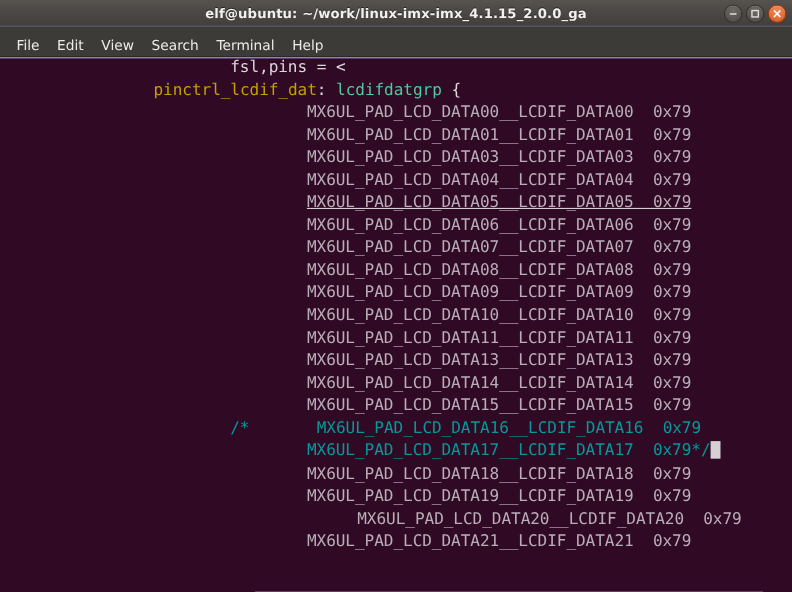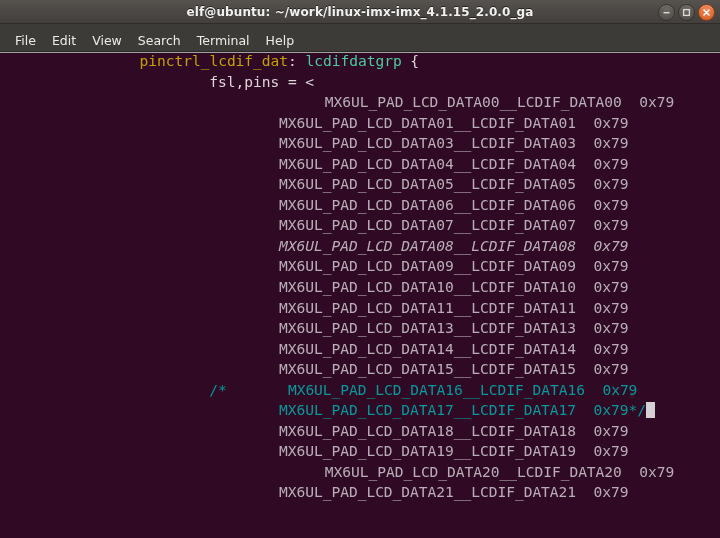--- a/index.html
+++ b/index.html
@@ -13,21 +13,21 @@
     overflow: hidden;
     font-family: "DejaVu Sans Mono", monospace;
   }
 
   
   #window {
     width: 720px;
     height: 538px;
     position: relative;
     overflow: hidden;
-    background: #a3a3a3;
+    background: #c4b5fd;
   }
 
   
   #titlebar {
     height: 24px;
     background: linear-gradient(to bottom, #56534f 0%, #4a4744 50%, #423f3c 100%);
     border-bottom: 1px solid #2e2c2a;
     position: relative;
     display: flex;
     align-items: center;
@@ -161,30 +161,30 @@
     <div class="menu-item">File</div>
     <div class="menu-item">Edit</div>
     <div class="menu-item">View</div>
     <div class="menu-item">Search</div>
     <div class="menu-item">Terminal</div>
     <div class="menu-item">Help</div>
   </div>
 
   <div id="terminal">
     <div id="term-lines">
+        <div class="tline" style="padding-left: 209.28px;"><span class="c-white">fsl,pins = &lt;</span></div>
         <div class="tline" style="padding-left: 139.52px;"><span class="c-yellow">pinctrl_lcdif_dat</span><span class="c-white">: </span><span class="c-green">lcdifdatgrp</span><span class="c-white"> {</span></div>
-        <div class="tline" style="padding-left: 209.28px;"><span class="c-white">fsl,pins = &lt;</span></div>
-        <div class="tline" style="padding-left: 279.04px; text-align: center;"><span class="c-grey">MX6UL_PAD_LCD_DATA00__LCDIF_DATA00  0x79</span></div>
+        <div class="tline" style="padding-left: 279.04px;"><span class="c-grey">MX6UL_PAD_LCD_DATA00__LCDIF_DATA00  0x79</span></div>
         <div class="tline" style="padding-left: 279.04px;"><span class="c-grey">MX6UL_PAD_LCD_DATA01__LCDIF_DATA01  0x79</span></div>
         <div class="tline" style="padding-left: 279.04px;"><span class="c-grey">MX6UL_PAD_LCD_DATA03__LCDIF_DATA03  0x79</span></div>
         <div class="tline" style="padding-left: 279.04px;"><span class="c-grey">MX6UL_PAD_LCD_DATA04__LCDIF_DATA04  0x79</span></div>
-        <div class="tline" style="padding-left: 279.04px;"><span class="c-grey">MX6UL_PAD_LCD_DATA05__LCDIF_DATA05  0x79</span></div>
+        <div class="tline" style="padding-left: 279.04px; text-decoration: underline;"><span class="c-grey">MX6UL_PAD_LCD_DATA05__LCDIF_DATA05  0x79</span></div>
         <div class="tline" style="padding-left: 279.04px;"><span class="c-grey">MX6UL_PAD_LCD_DATA06__LCDIF_DATA06  0x79</span></div>
         <div class="tline" style="padding-left: 279.04px;"><span class="c-grey">MX6UL_PAD_LCD_DATA07__LCDIF_DATA07  0x79</span></div>
-        <div class="tline" style="padding-left: 279.04px; font-style: italic;"><span class="c-grey">MX6UL_PAD_LCD_DATA08__LCDIF_DATA08  0x79</span></div>
+        <div class="tline" style="padding-left: 279.04px;"><span class="c-grey">MX6UL_PAD_LCD_DATA08__LCDIF_DATA08  0x79</span></div>
         <div class="tline" style="padding-left: 279.04px;"><span class="c-grey">MX6UL_PAD_LCD_DATA09__LCDIF_DATA09  0x79</span></div>
         <div class="tline" style="padding-left: 279.04px;"><span class="c-grey">MX6UL_PAD_LCD_DATA10__LCDIF_DATA10  0x79</span></div>
         <div class="tline" style="padding-left: 279.04px;"><span class="c-grey">MX6UL_PAD_LCD_DATA11__LCDIF_DATA11  0x79</span></div>
         <div class="tline" style="padding-left: 279.04px;"><span class="c-grey">MX6UL_PAD_LCD_DATA13__LCDIF_DATA13  0x79</span></div>
         <div class="tline" style="padding-left: 279.04px;"><span class="c-grey">MX6UL_PAD_LCD_DATA14__LCDIF_DATA14  0x79</span></div>
         <div class="tline" style="padding-left: 279.04px;"><span class="c-grey">MX6UL_PAD_LCD_DATA15__LCDIF_DATA15  0x79</span></div>
         <div class="tline" style="padding-left: 209.28px;"><span class="c-cyan">/*</span><span class="c-cyan">       </span><span class="c-cyan">MX6UL_PAD_LCD_DATA16__LCDIF_DATA16  0x79</span></div>
         <div class="tline" style="padding-left: 279.04px;"><span class="c-cyan">MX6UL_PAD_LCD_DATA17__LCDIF_DATA17  0x79*/</span><span class="cursor"></span></div>
         <div class="tline" style="padding-left: 279.04px;"><span class="c-grey">MX6UL_PAD_LCD_DATA18__LCDIF_DATA18  0x79</span></div>
         <div class="tline" style="padding-left: 279.04px;"><span class="c-grey">MX6UL_PAD_LCD_DATA19__LCDIF_DATA19  0x79</span></div>

